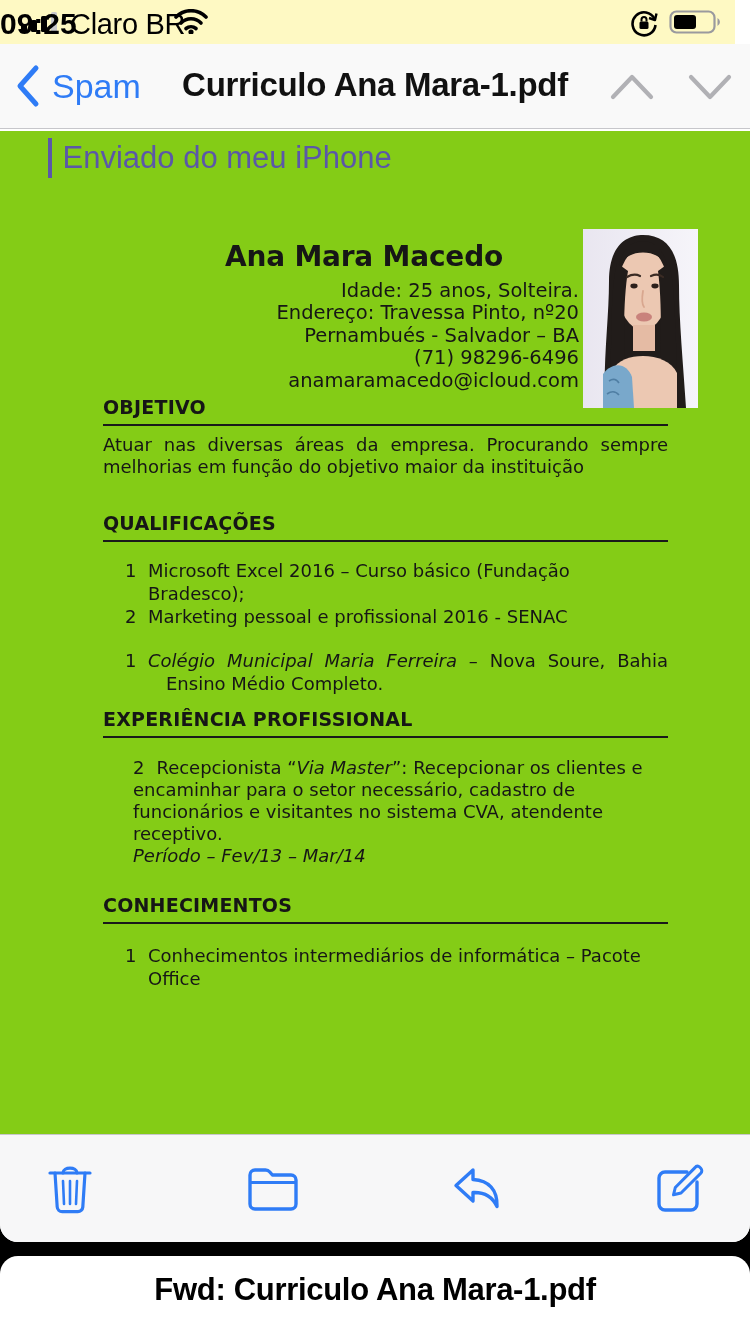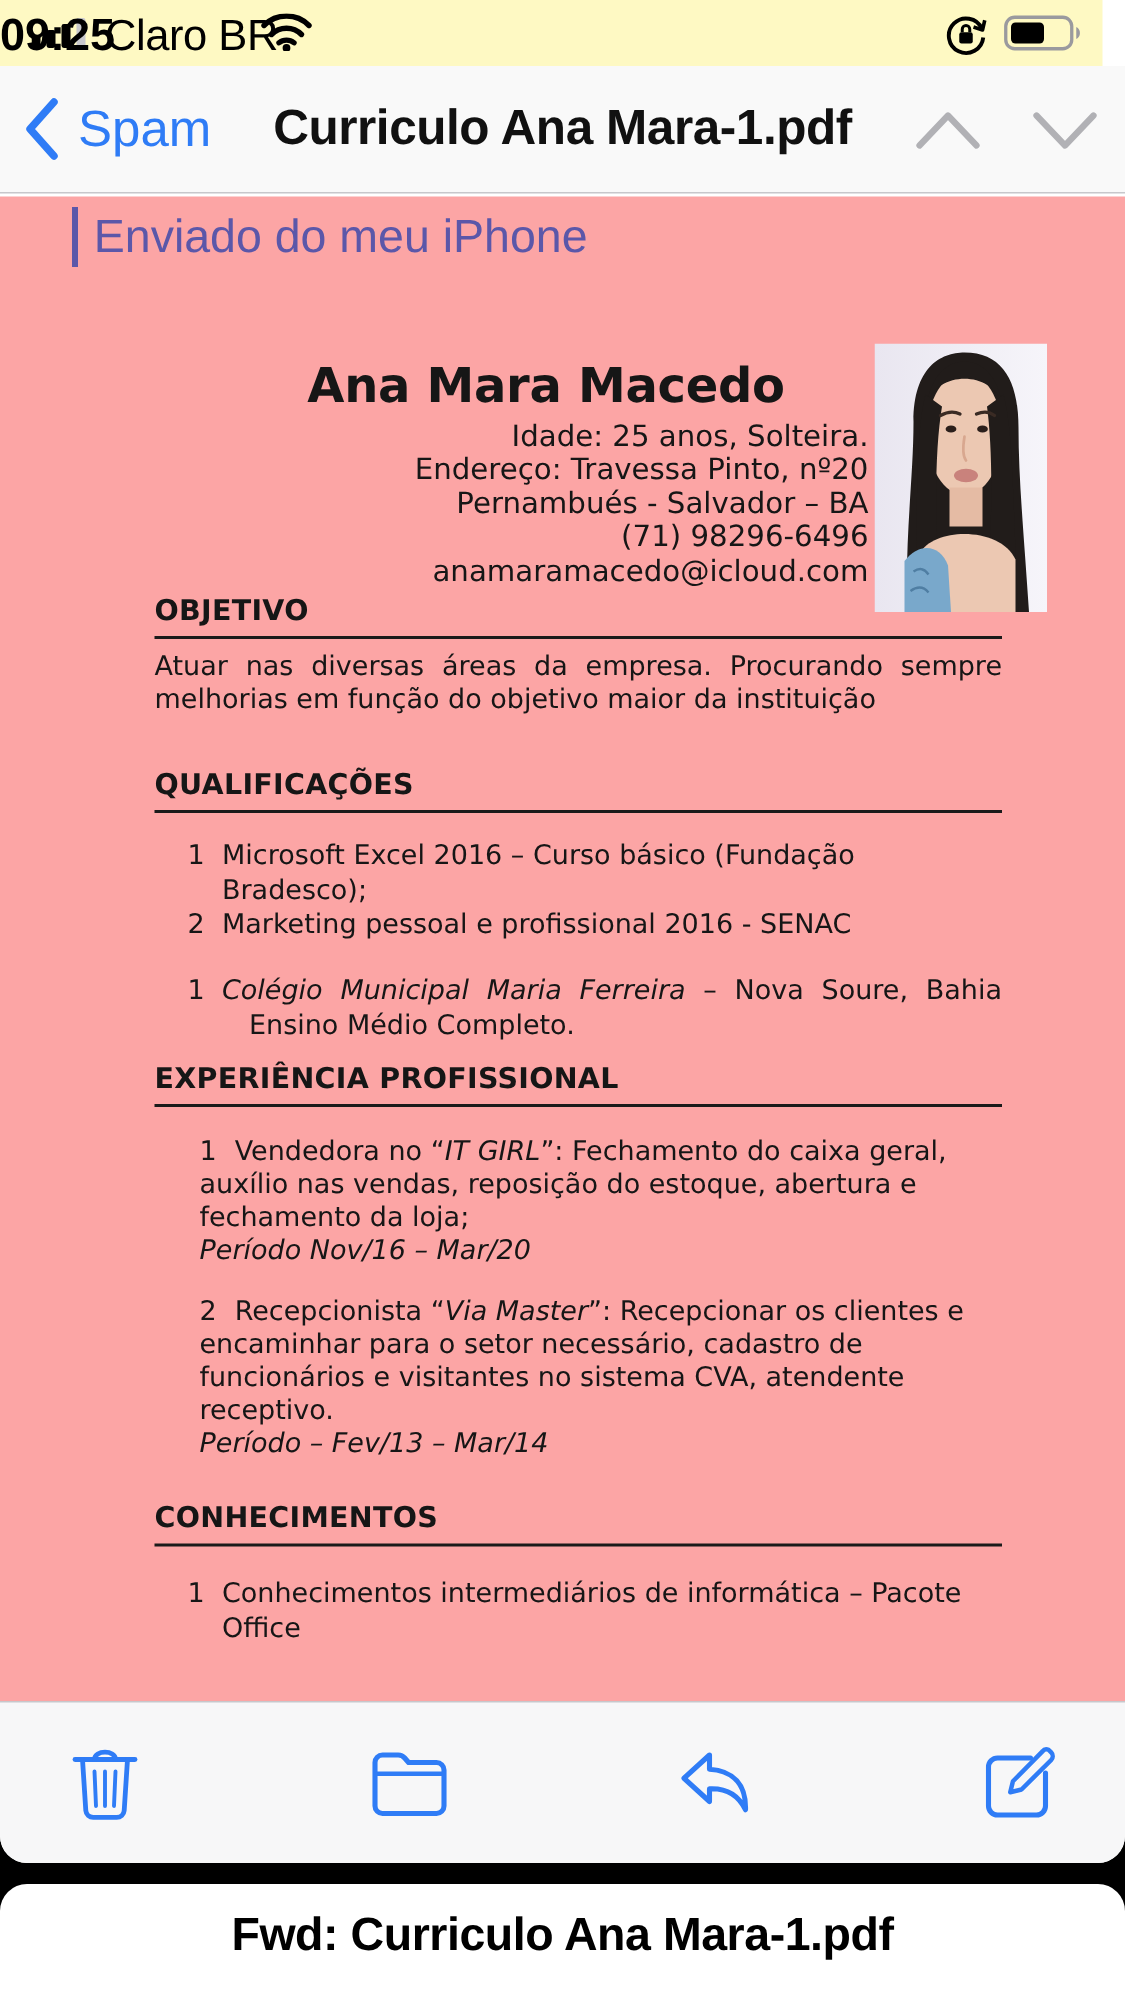--- a/index.html
+++ b/index.html
@@ -24,33 +24,33 @@
   .rotlock { position:absolute; right:76px; top:8px; }
   .battery { position:absolute; right:14px; top:10px; }
   
   .navbar { position:absolute; top:44px; left:0; right:0; height:85px; background:#f9f9f9; border-bottom:1.5px solid #c7c7cb; }
   .backbtn { position:absolute; left:16px; top:20px; display:flex; align-items:center; cursor:pointer; }
   .backlabel { color:#2f7cf6; font-size:34px; margin-left:12px; }
   .navtitle { position:absolute; left:150px; right:150px; top:22px; text-align:center; font-size:33px; font-weight:700; color:#111; letter-spacing:-.3px; white-space:nowrap; }
   .chev-up  { position:absolute; right:96px; top:28px; }
   .chev-dn  { position:absolute; right:18px; top:28px; }
   
-  .content { position:absolute; top:130.5px; left:0; right:0; height:1003px; background:#fca5a5; overflow:hidden; }
+  .content { position:absolute; top:130.5px; left:0; right:0; height:1003px; background:#84cc16; overflow:hidden; }
   .quote { display:flex; margin:7px 0 0 48px; }
   .quotebar { width:3.5px; background:#5b57a9; height:40px; flex:none; }
   .quotetext { margin-left:11px; color:#5b57a9; font-size:31px; line-height:40px; }
   
   .resume {
     position:absolute; top:66px; left:103px; width:565px;
     font-family:"DejaVu Sans", sans-serif; color:#161616;
     font-size:18px; line-height:22px;
   }
   .r-header { position:relative; height:199px; }
   .contact { position:absolute; left:46px; top:44px; width:430px; text-align:center; }
-  .r-name { font-size:32px; font-weight:700; line-height:32px; letter-spacing:-.2px; }
+  .r-name { font-size:28px; font-weight:700; line-height:32px; letter-spacing:-.2px; }
   .r-info { margin-top:7px; font-size:19.5px; line-height:22.5px;text-align:right; }
   .photo { position:absolute; left:480px; top:32px; width:115px; height:179px; }
   .sec-h { font-size:19px; font-weight:700; letter-spacing:.2px; padding-bottom:6px; border-bottom:2px solid #1a1a1a; }
   .just { text-align:justify; }
   .mt-para { margin-top:8px; }
   .num-item { display:flex; line-height:23px; }
   .num-item .n { flex:none; width:23px; margin-left:22px; }
   .num-item .t { flex:1; }
   .f-words { flex:1; display:flex; justify-content:space-between; }
   .f-line2 { margin-left:63px; line-height:23px; }
@@ -187,24 +187,20 @@
             <i>Ferreira</i>
             <span>–</span>
             <span>Nova</span>
             <span>Soure,</span>
             <span>Bahia</span>
           </span>
         </div>
         <div class="f-line2">Ensino Médio Completo.</div>
 
         <div class="sec-h" style="margin-top:13px">EXPERIÊNCIA PROFISSIONAL</div>
-        <div class="job">
-          <span class="jn">1</span><span>Vendedora no “</span><i>IT GIRL</i><span>”: Fechamento do caixa geral, auxílio nas vendas, reposição do estoque, abertura e fechamento da loja;</span>
-          <span class="period">Período  Nov/16 – Mar/20</span>
-        </div>
         <div class="job" style="">
           <span class="jn">2</span><span>Recepcionista “</span><i>Via Master</i><span>”: Recepcionar os clientes e encaminhar para o setor necessário, cadastro de funcionários e visitantes no sistema CVA, atendente receptivo.</span>
           <span class="period">Período – Fev/13 – Mar/14</span>
         </div>
 
         <div class="sec-h" style="margin-top:27px">CONHECIMENTOS</div>
         <div class="num-item" style="margin-top:20px">
           <span class="n">1</span>
           <span class="t">Conhecimentos intermediários de informática – Pacote Office</span>
         </div>

